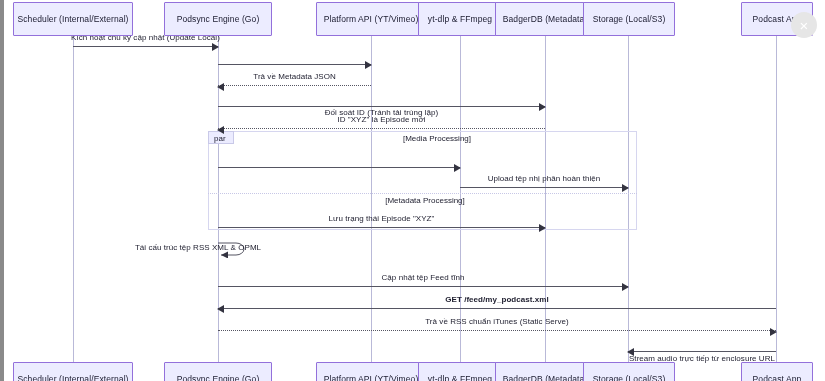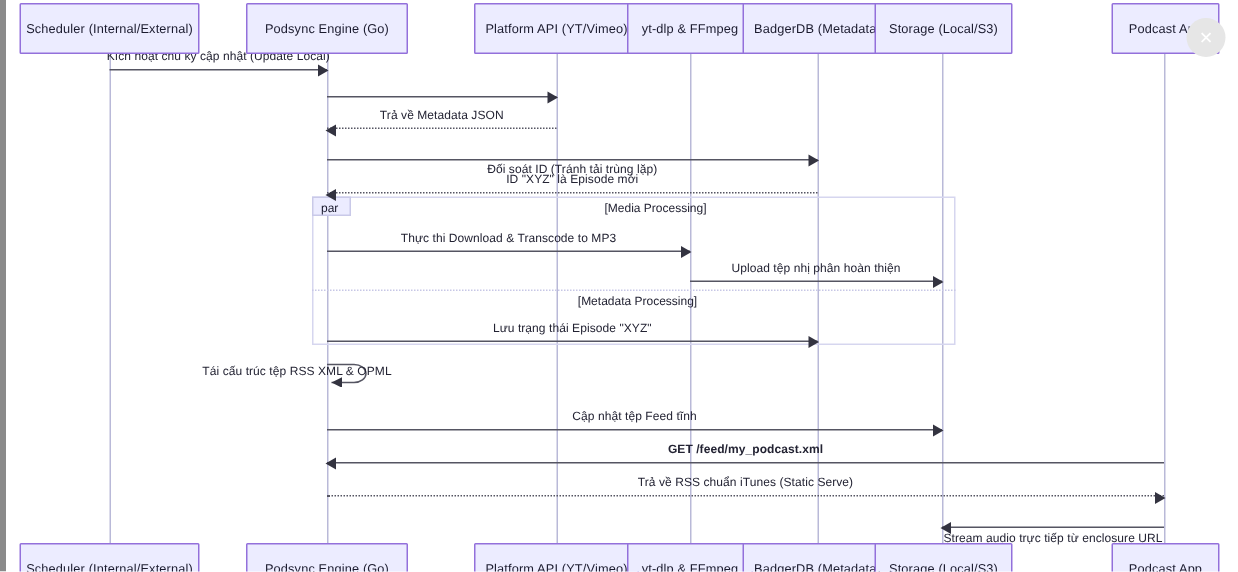--- a/index.html
+++ b/index.html
@@ -148,21 +148,20 @@
       <div class="arrowhead right"></div>
     </div>
     <div class="msg-label" style="left: 381.5px; top: 93px; margin-top: 15px;">Đối soát ID (Tránh tải trùng lặp)</div>
     <div class="msg dashed" style="left: 218px; top: 128px; width: 327px;">
       <div class="arrowhead left"></div>
     </div>
     <div class="msg-label" style="left: 381.5px; top: 115px;">ID "XYZ" là Episode mới</div>
     <div class="msg solid" style="left: 218px; top: 167px; width: 242px;">
       <div class="arrowhead right"></div>
     </div>
-    <div class="msg-label" style="left: 339px; top: 154px;">Thực thi Download &amp; Transcode to MP3</div>
     <div class="msg solid" style="left: 460px; top: 187px; width: 168px;">
       <div class="arrowhead right"></div>
     </div>
     <div class="msg-label" style="left: 544px; top: 174px;">Upload tệp nhị phân hoàn thiện</div>
     <div class="msg solid" style="left: 218px; top: 227px; width: 327px;">
       <div class="arrowhead right"></div>
     </div>
     <div class="msg-label" style="left: 381.5px; top: 214px;">Lưu trạng thái Episode "XYZ"</div>
     <div class="msg solid" style="left: 218px; top: 286px; width: 410px;">
       <div class="arrowhead right"></div>

